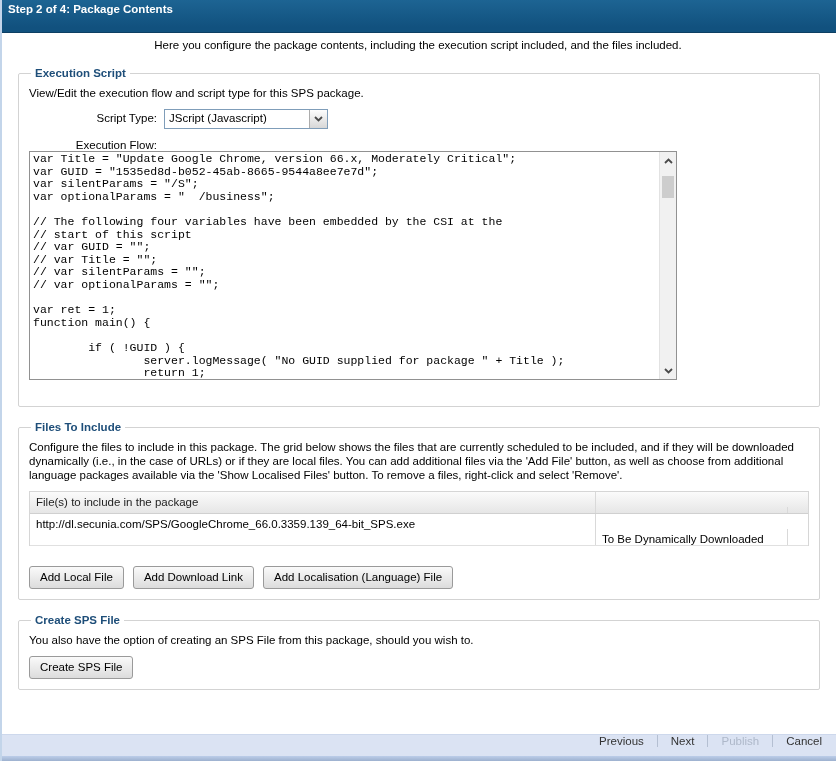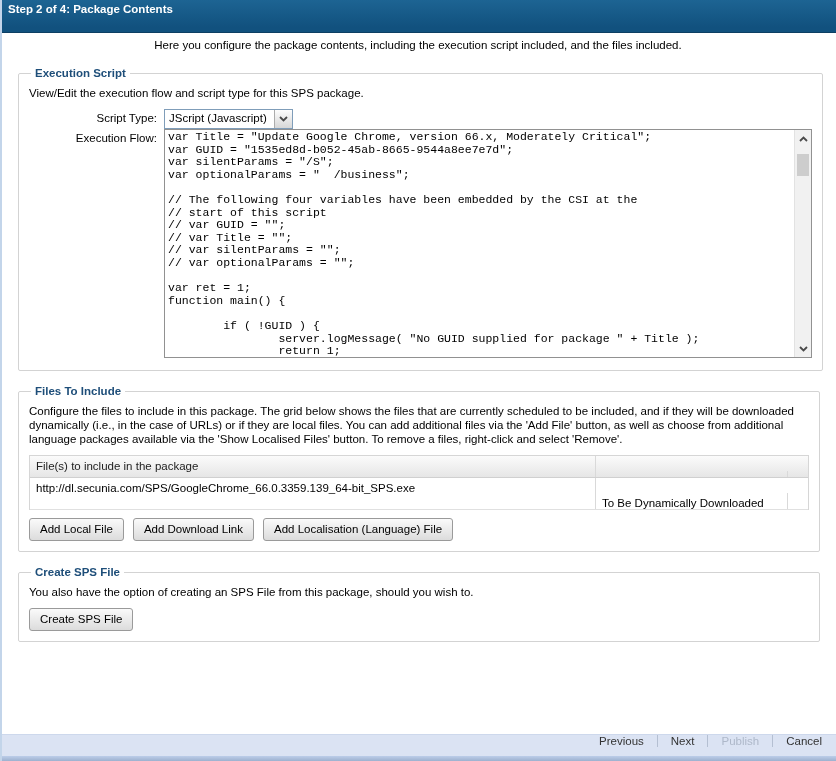--- a/index.html
+++ b/index.html
@@ -42,31 +42,31 @@
   }
   legend {
     color:#1e4e79;
     font-weight:bold;
     font-size:11.5px;
     padding:0 4px;
     margin-left:2px;
   }
   .section-desc { margin:5px 0 9px 0; line-height:14px; }
   
-  .form-row { display:flex; align-items:flex-start; }
+  .form-row { display:flex; align-items:flex-start; margin-bottom:7px; }
   .form-label {
     width:128px;
     text-align:right;
     margin-right:7px;
     padding-top:3px;
     flex:none;
   }
   .combobox {
     display:flex;
-    width:129px; height:20px;
+    width:164px; height:20px;
     border:1px solid #7f9db9;
     background:#fff;
   }
   .combobox .combo-text { flex:1; padding:2px 4px; white-space:nowrap; overflow:hidden; }
   .combobox .combo-btn {
     width:18px; height:100%;
     background:linear-gradient(#fdfdfd,#d7d7d7);
     border-left:1px solid #acacac;
     display:flex; align-items:center; justify-content:center;
     cursor:pointer;
@@ -122,21 +122,21 @@
     display:inline-block;
     padding:4px 10px 5px 10px;
     font-family:"Liberation Sans","DejaVu Sans",sans-serif;
     font-size:11.5px;
     color:#000;
     background:linear-gradient(#fafafa,#dcdcdc);
     border:1px solid #9a9a9a;
     border-radius:3px;
     cursor:pointer;
   }
-  .btn-row { margin-top:8px; display:flex; gap:9px; }
+  .btn-row { margin-top:20px; display:flex; gap:9px; }
   
   .footer { position:absolute; left:0; right:0; bottom:0; }
   .footer-bar {
     height:22px;
     background:#dbe3f3;
     border-top:1px solid #cdd8ec;
     display:flex; justify-content:flex-end;
     padding-right:12px;
   }
   .footer-btn { color:#333; cursor:pointer; padding:0 2px; }
@@ -167,21 +167,21 @@
         <div class="combo-btn">
           <span>
             <svg width="9" height="6" viewBox="0 0 9 6">
                 <polyline points="1,1 4.5,4.5 8,1" fill="none" stroke="#4a4a4a" stroke-width="1.8"></polyline>
               </svg>
           </span>
         </div>
       </div>
     </div>
 
-    <div class="form-row" style="margin-bottom:2px;">
+    <div class="form-row" style="margin-bottom:16px;flex-direction:column;">
       <div class="form-label">Execution Flow:</div>
       <div class="code-box">
         <div class="code-text">var Title = "Update Google Chrome, version 66.x, Moderately Critical";
 var GUID = "1535ed8d-b052-45ab-8665-9544a8ee7e7d";
 var silentParams = "/S";
 var optionalParams = "  /business";
 
 // The following four variables have been embedded by the CSI at the
 // start of this script
 // var GUID = "";

